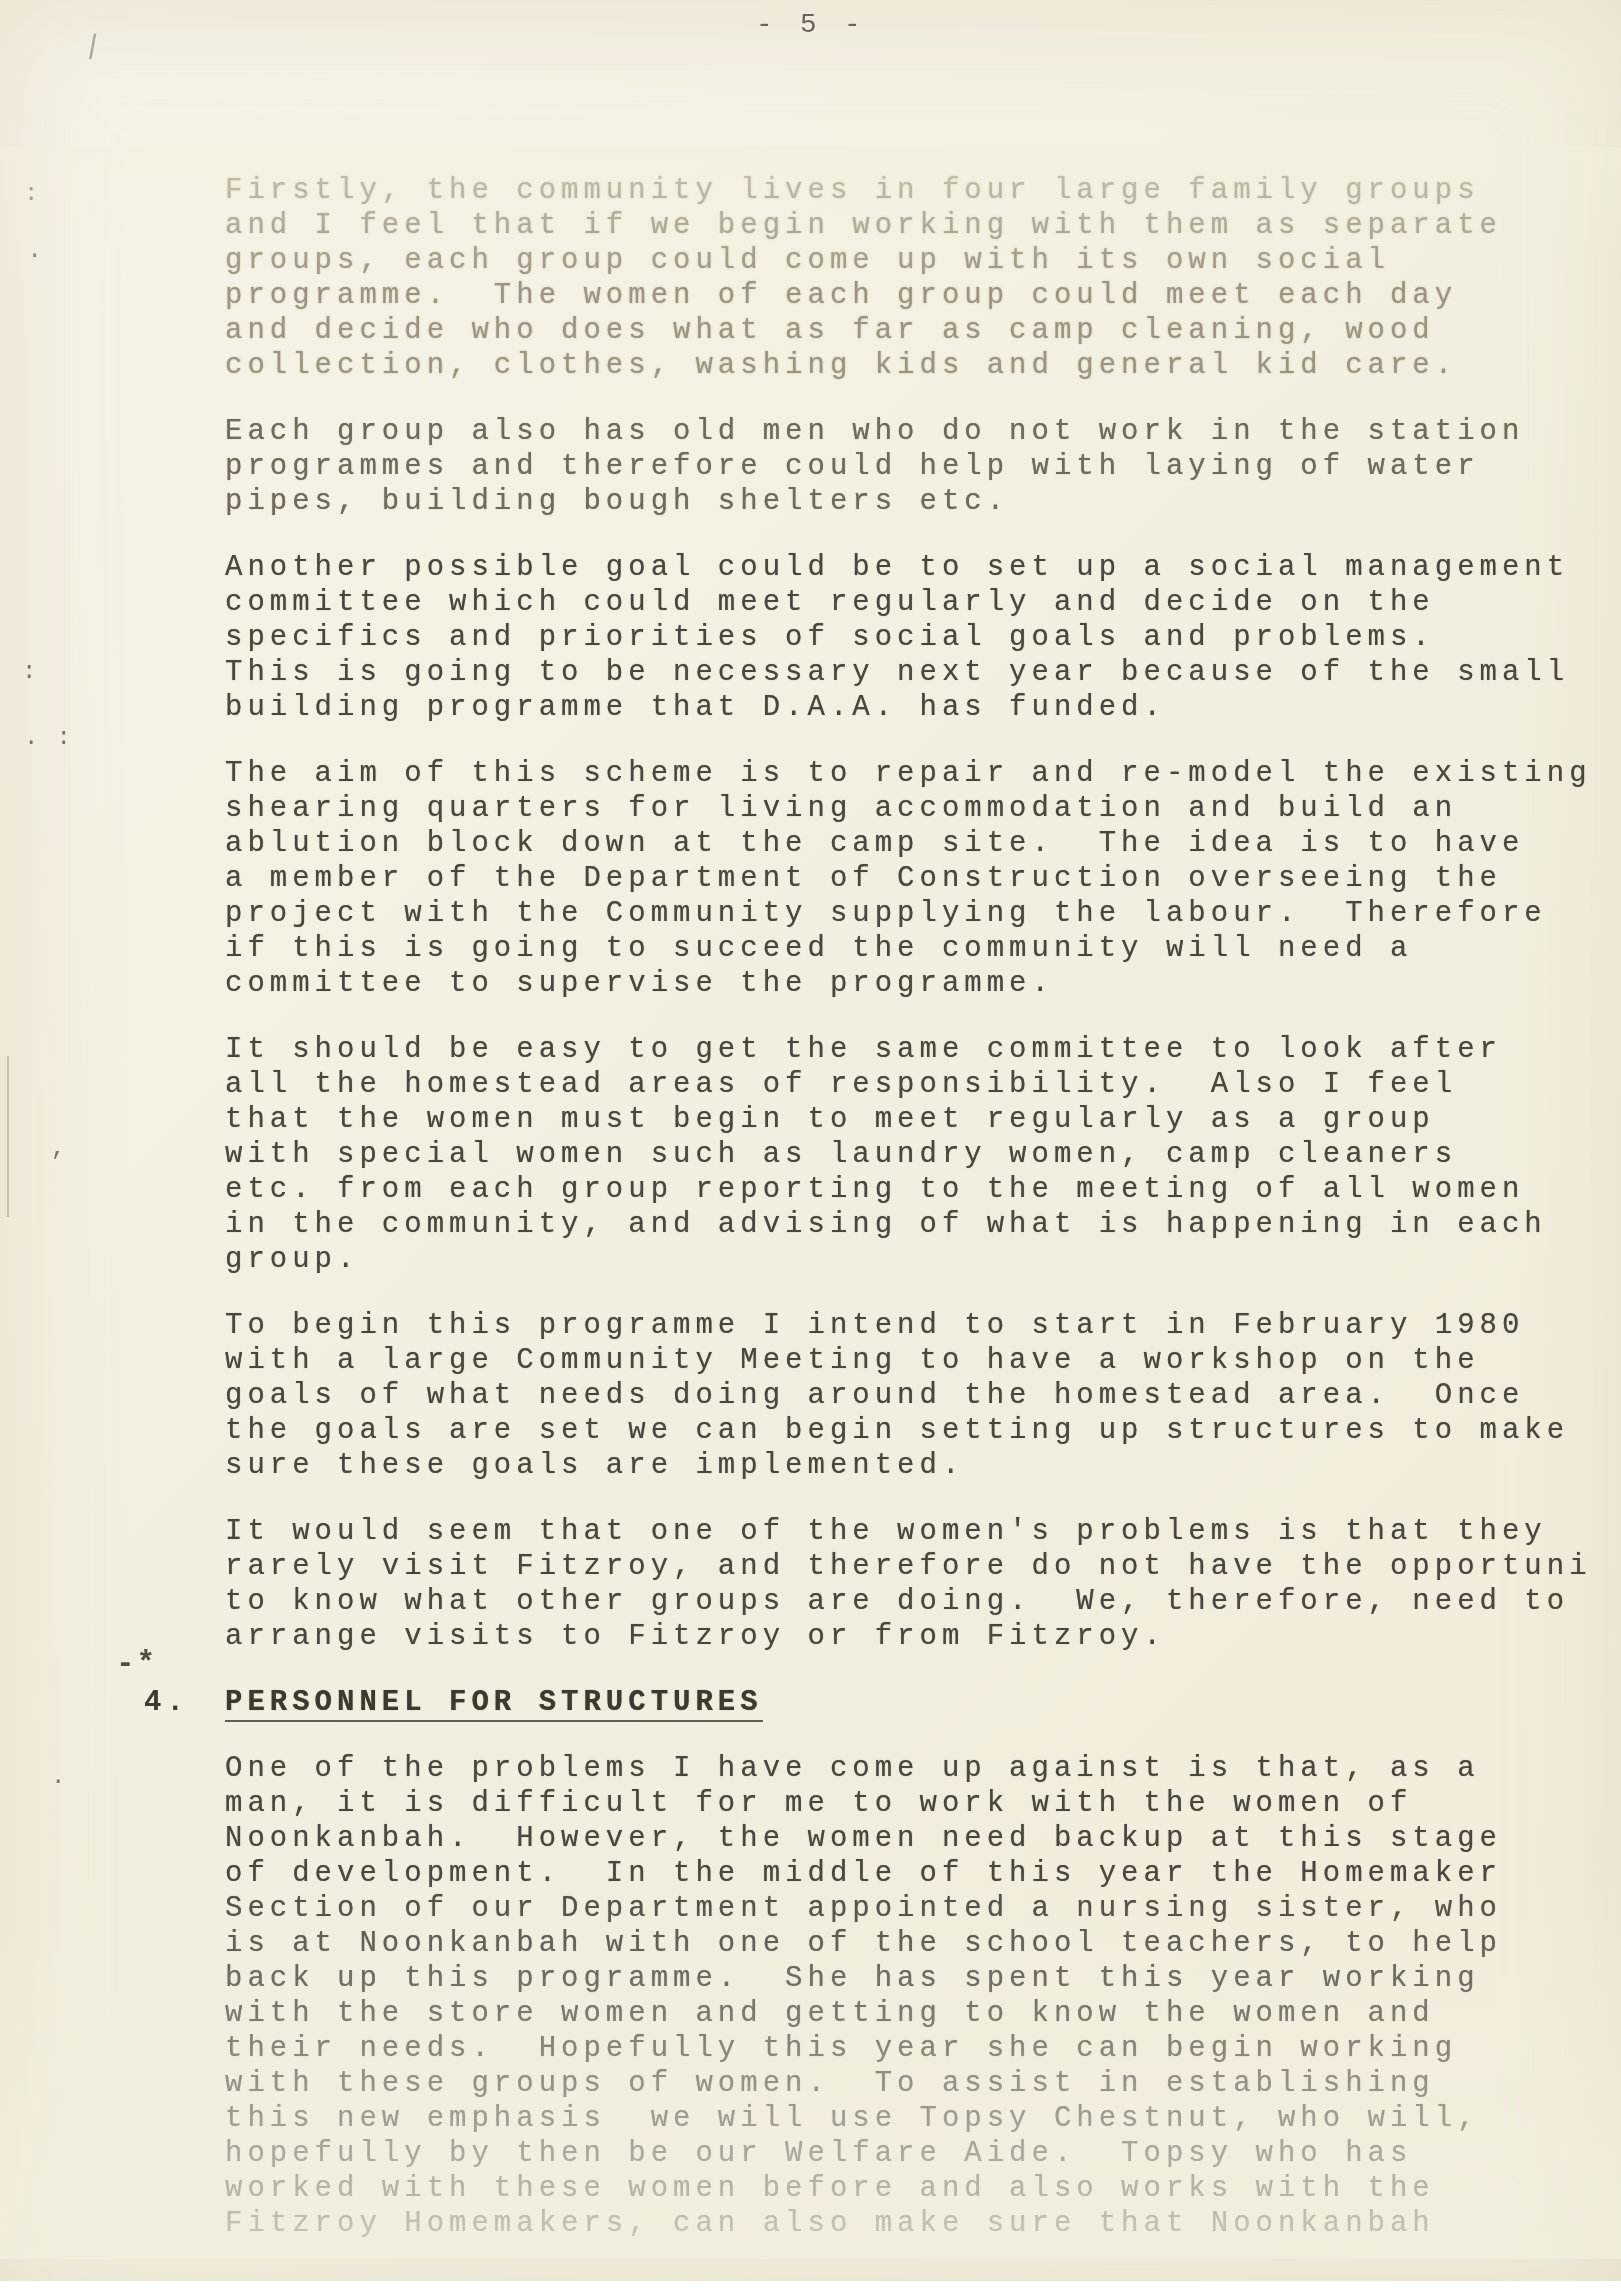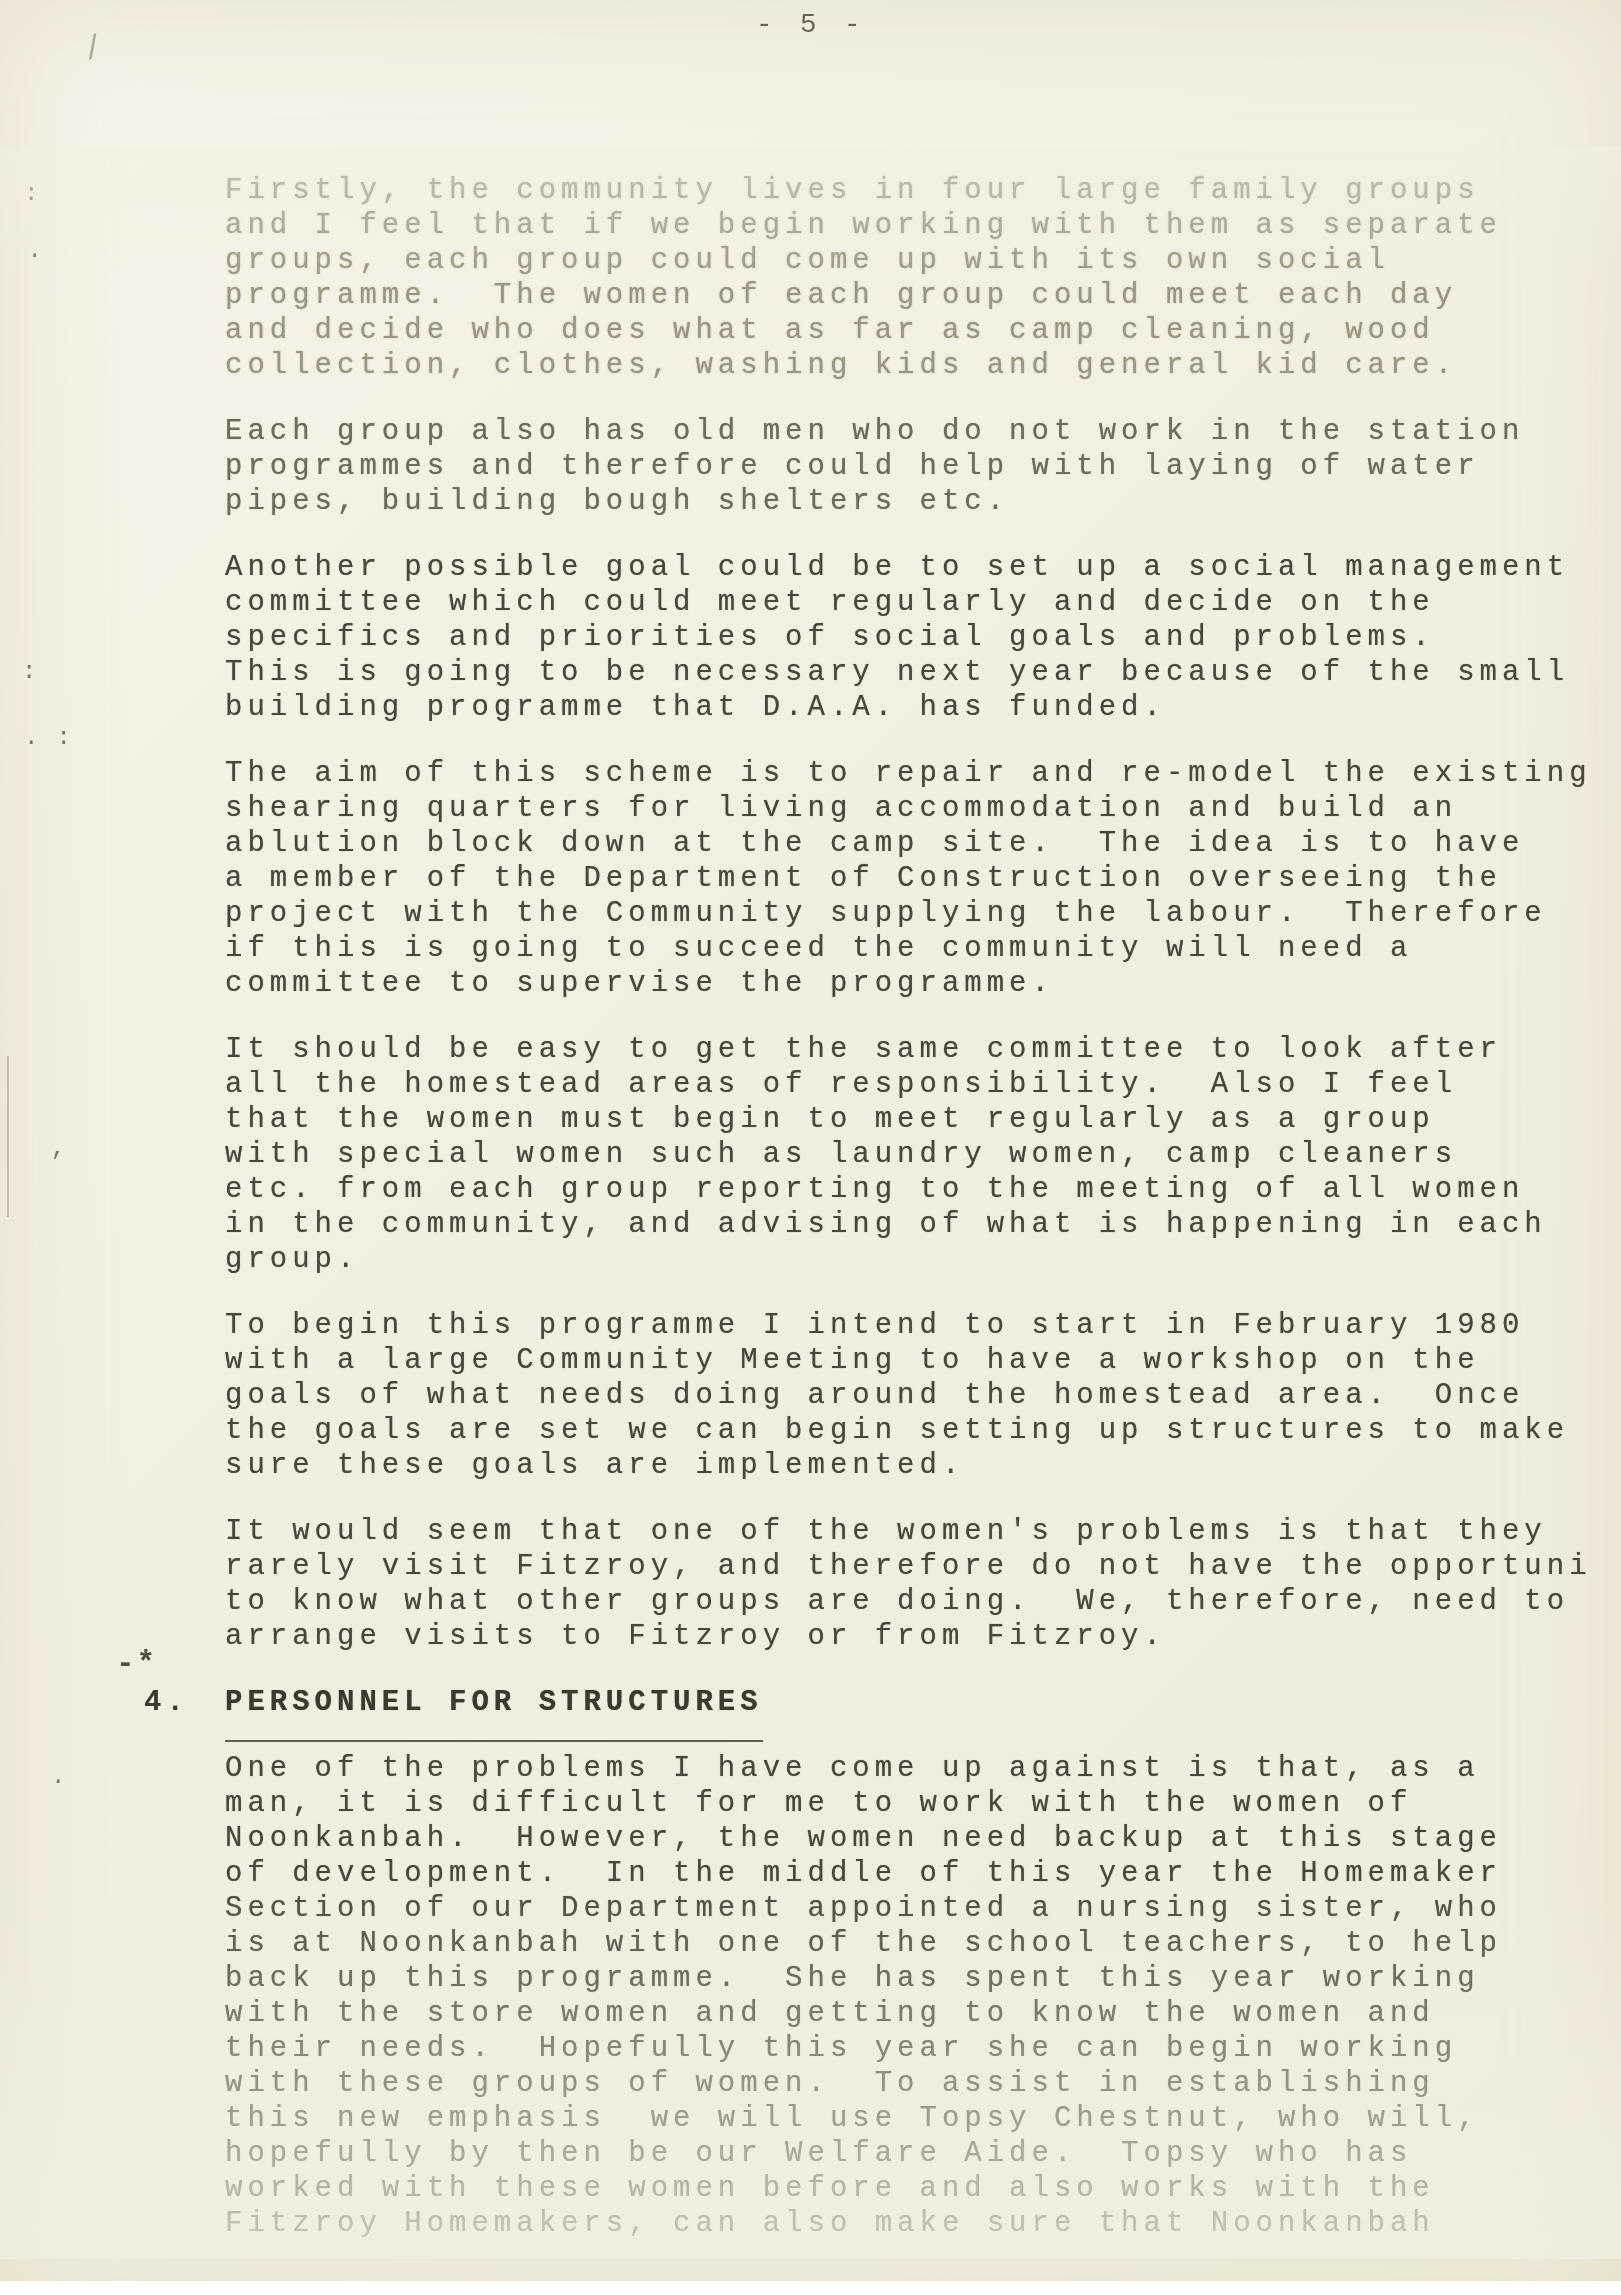--- a/index.html
+++ b/index.html
@@ -19,21 +19,21 @@
         font-size:29px;line-height:35px;letter-spacing:5px;
         text-shadow:0 0 0.9px rgba(72,66,52,0.55);}
   .fade-1{color:#4a463c;}
   .fade-2{color:#6f6a5a;}
   .fade-3{color:#9a9480;text-shadow:0 0 1.8px rgba(150,143,122,0.6);}
 
   .heading-row{position:relative;margin:0 0 31px 0;height:35px;
                font-size:29px;line-height:35px;letter-spacing:5px;}
   .sec-num{position:absolute;left:-81px;top:0;color:#3d392f;font-weight:bold;}
   .sec-title{display:inline-block;color:#3d392f;font-weight:bold;
-             border-bottom:2.8px solid rgba(60,56,46,0.8);padding-bottom:20px;
+             border-bottom:2.8px solid rgba(60,56,46,0.8);padding-bottom:0;
              text-shadow:0 0 0.9px rgba(50,46,36,0.7);}
 
   .mark{position:absolute;font-size:24px;color:rgba(80,75,62,0.75);letter-spacing:1.8px;}
   .m0{left:84px;top:31px;transform:rotate(-18deg);font-size:31px;color:rgba(120,113,96,0.55);}
   .m1{left:24px;top:180px;}
   .m2{left:27.5px;top:237px;}
   .m3{left:22px;top:658px;}
   .m4{left:24px;top:724px;}
   .m5{left:51px;top:1135px;}
   .m6{left:116px;top:1646px;font-size:31px;font-weight:bold;color:rgba(55,50,40,0.85);}

